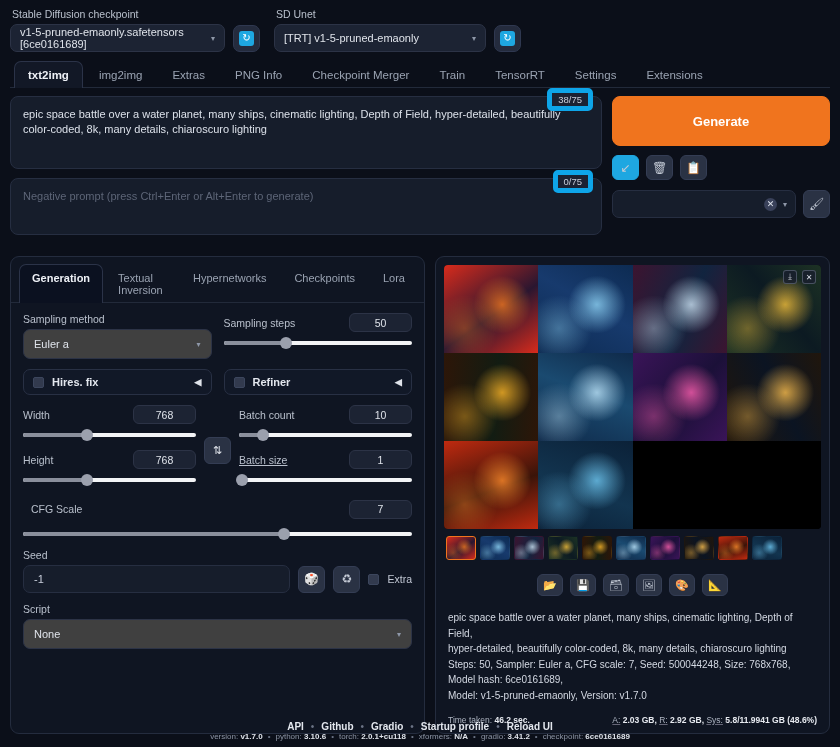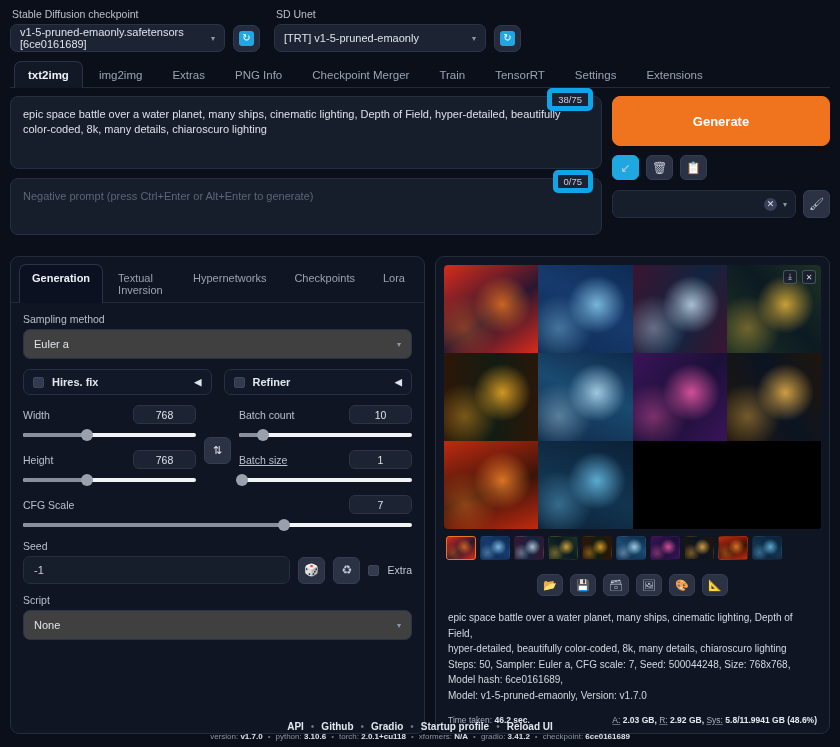--- a/index.html
+++ b/index.html
@@ -290,20 +290,31 @@
       <div class="panel-inner">
 
         <div class="two-col">
           <div class="col">
             <div class="lbl">Sampling method</div>
             <div class="sel-full">
               <span>Euler a</span>
               <span class="caret" style="color:#8e97a8;font-size:8px;">▾</span>
             </div>
           </div>
+          <div class="col">
+            <div class="row-lbl">
+              <span class="lbl" style="margin:0;">Sampling steps</span>
+              <span class="numbox">50</span>
+            </div>
+            <div class="slider">
+              <div class="track"></div>
+              <div class="fill" style="width: 33%;"></div>
+              <div class="thumb" style="left: 33%;"></div>
+            </div>
+          </div>
         </div>
 
         <div class="two-col">
           <div class="col">
             <div class="accordion">
               <span class="chk"></span>
               <span>Hires. fix</span>
               <span class="arrow">◀</span>
             </div>
           </div>
@@ -358,21 +369,21 @@
             </div>
             <div class="slider">
               <div class="track"></div>
               <div class="fill" style="width: 2%;"></div>
               <div class="thumb" style="left: 2%;"></div>
             </div>
           </div>
         </div>
 
         <div class="row-lbl">
-          <span class="lbl" style="margin:0;">CFG Scale</span>
+          <span class="lbl" style="margin:8px;">CFG Scale</span>
           <span class="numbox">7</span>
         </div>
         <div class="slider">
           <div class="track"></div>
           <div class="fill" style="width: 67%;"></div>
           <div class="thumb" style="left: 67%;"></div>
         </div>
 
         <div class="lbl" style="margin-top:6px;">Seed</div>
         <div class="seed-row">

